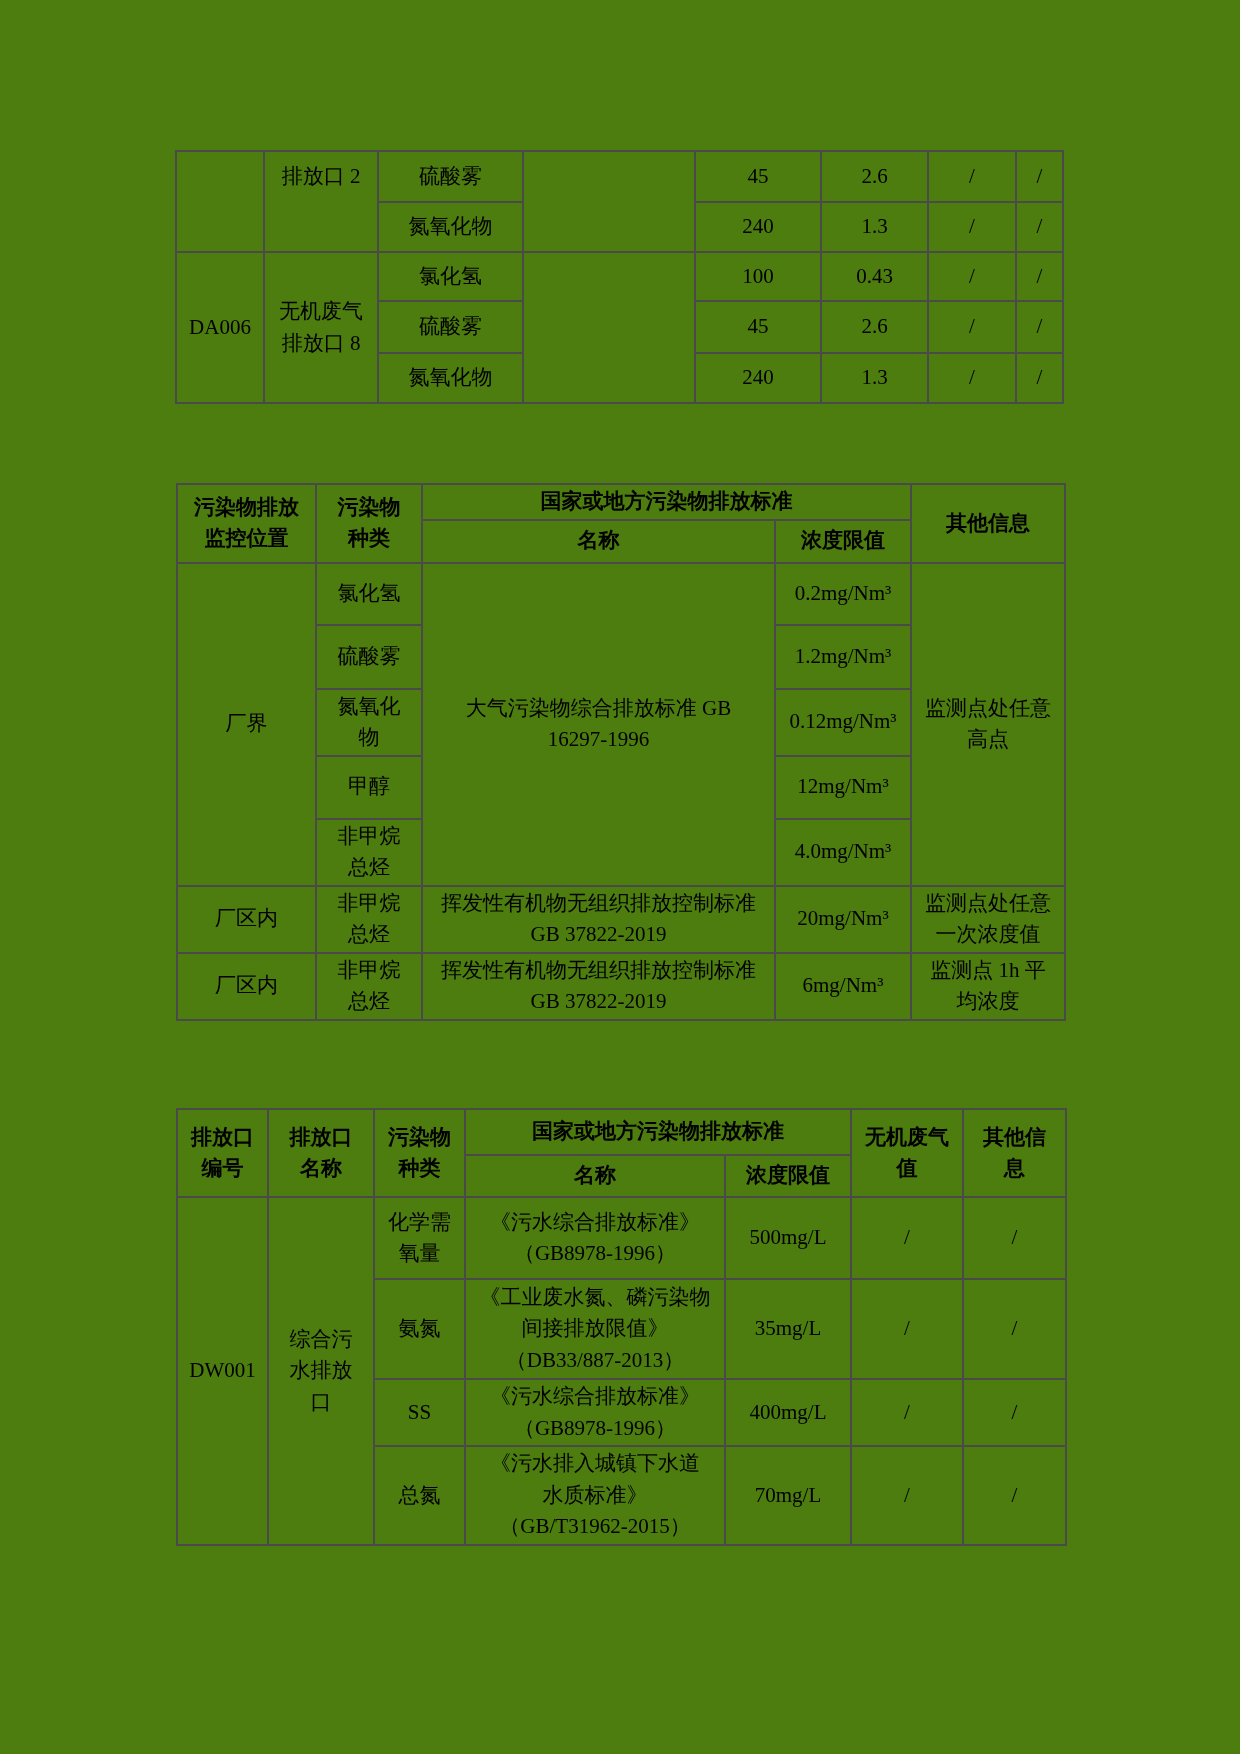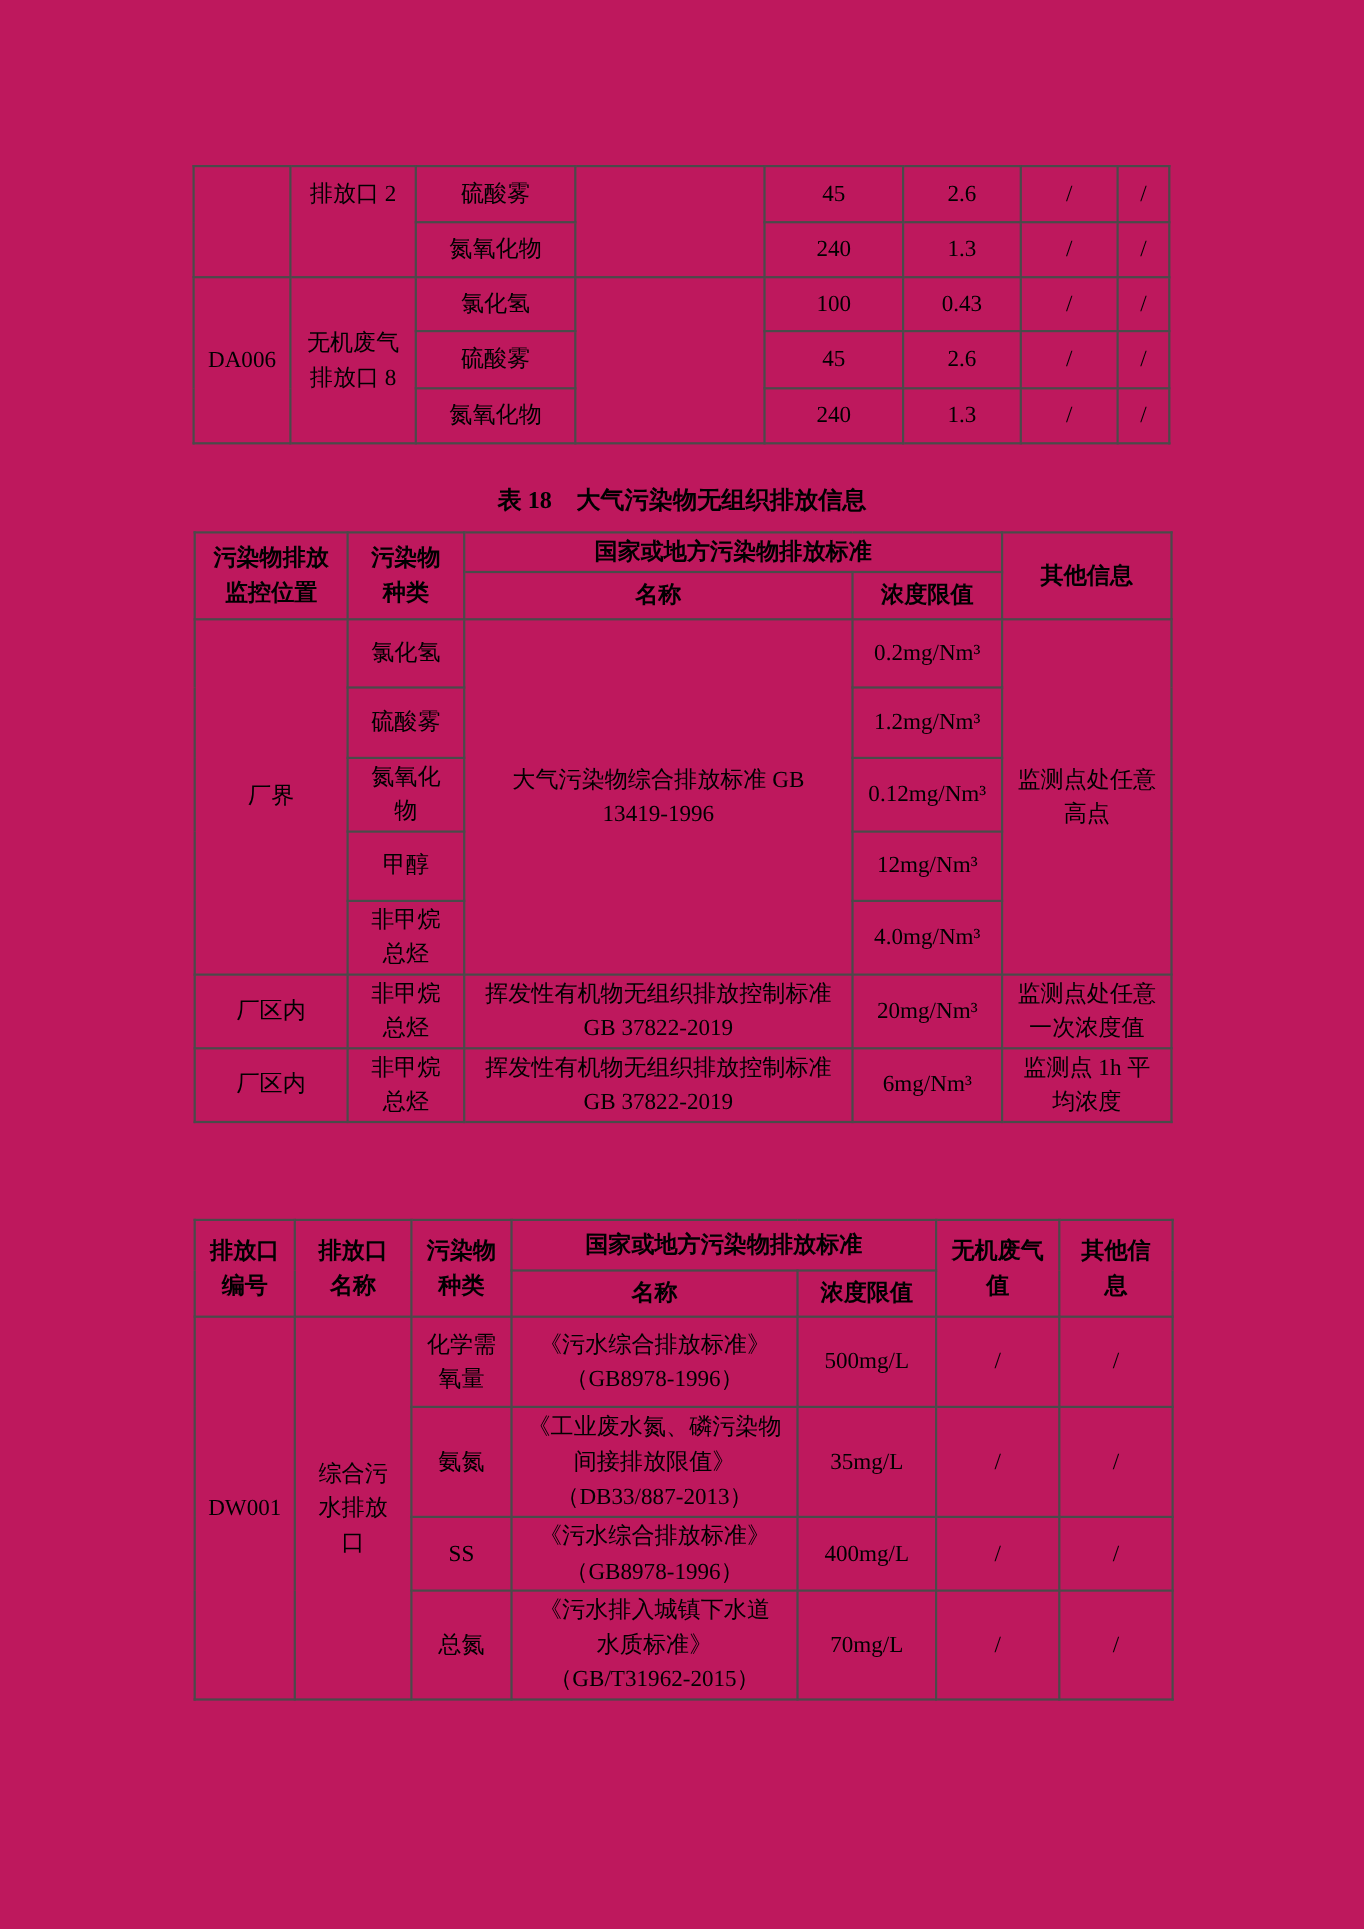--- a/index.html
+++ b/index.html
@@ -1,20 +1,20 @@
 <!DOCTYPE html>
 <html><head>
 <meta charset="utf-8">
 <style>
   html,body{margin:0;padding:0;background:#e8e8e8;}
   .page{
     position:relative;
     width:1240px;height:1754px;
     margin:0 auto;
-    background:#be185d;
+    background:#4d7c0f;
     font-family:"Liberation Serif","DejaVu Serif",serif;
     color:#000;
     overflow:hidden;
   }
   table{
     border-collapse:collapse;
     table-layout:fixed;
     position:absolute;
   }
   td,th{
@@ -93,21 +93,20 @@
     <tr style="height:50px">
       <td>氮氧化物</td>
       <td>240</td>
       <td>1.3</td>
       <td>/</td>
       <td>/</td>
     </tr>
   </tbody>
     </table>
 
-  <div class="caption" style="left:176px;top:440px;width:888px;">表 18　大气污染物无组织排放信息</div>
 
   <table style="left:176px;top:483px;width:888px;">
     <colgroup>
       <col style="width:139px">
         <col style="width:106px">
         <col style="width:353px">
         <col style="width:136px">
         <col style="width:154px">
     </colgroup>
     <tbody>
@@ -120,21 +119,21 @@
       <th rowspan="2">其他信息</th>
     </tr>
     <tr style="height:43px">
       <th>名称</th>
       <th>浓度限值</th>
     </tr>
     <tr style="height:62px">
       <td rowspan="5">厂界</td>
       <td>氯化氢</td>
       <td rowspan="5">大气污染物综合排放标准 GB
-13419-1996</td>
+16297-1996</td>
       <td>0.2mg/Nm³</td>
       <td rowspan="5">监测点处任意
 高点</td>
     </tr>
     <tr style="height:64px">
       <td>硫酸雾</td>
       <td>1.2mg/Nm³</td>
     </tr>
     <tr style="height:67px">
       <td>氮氧化

